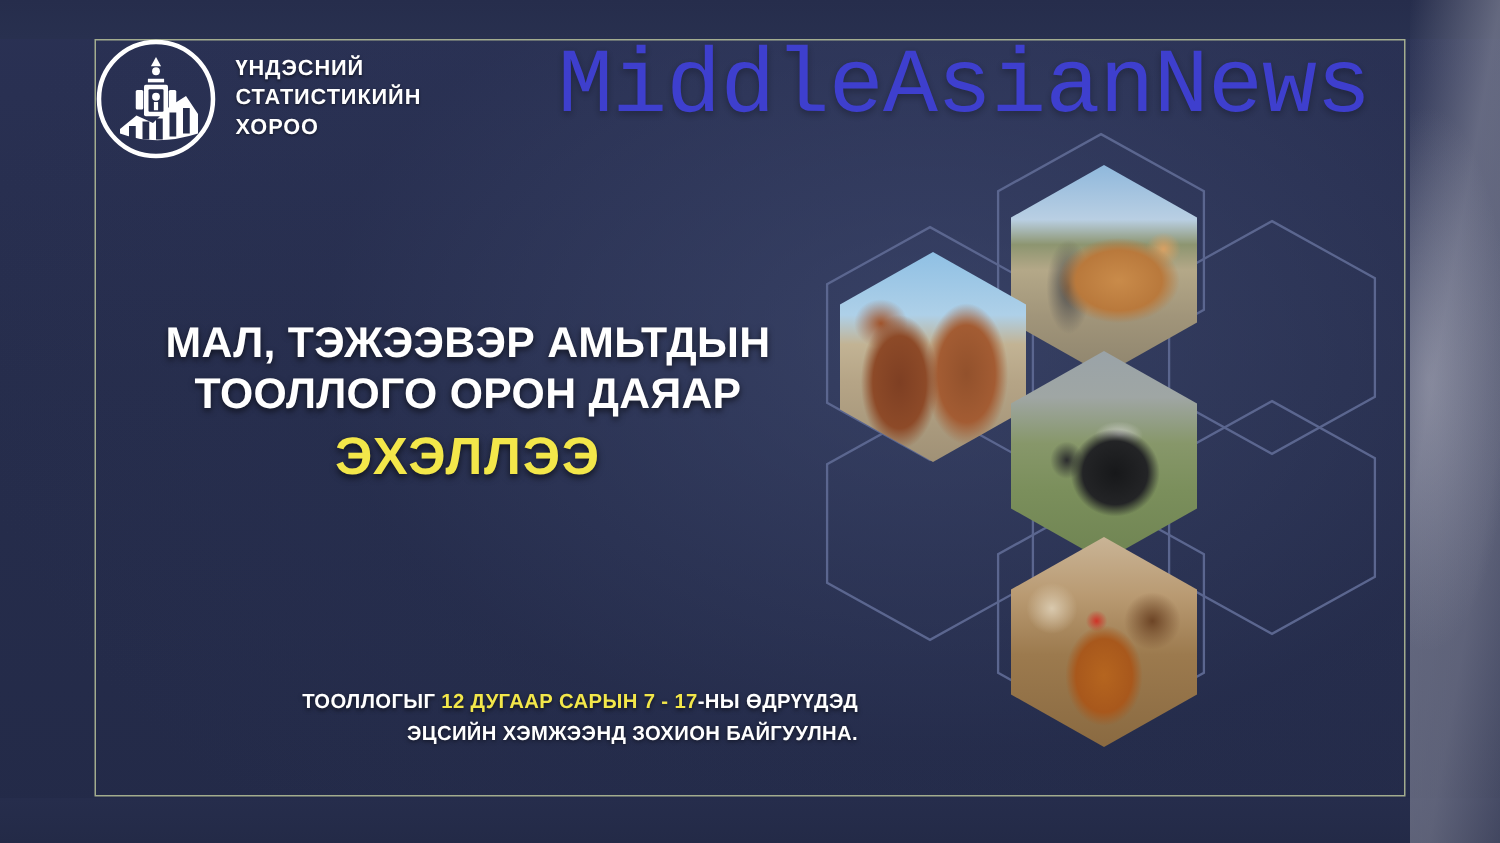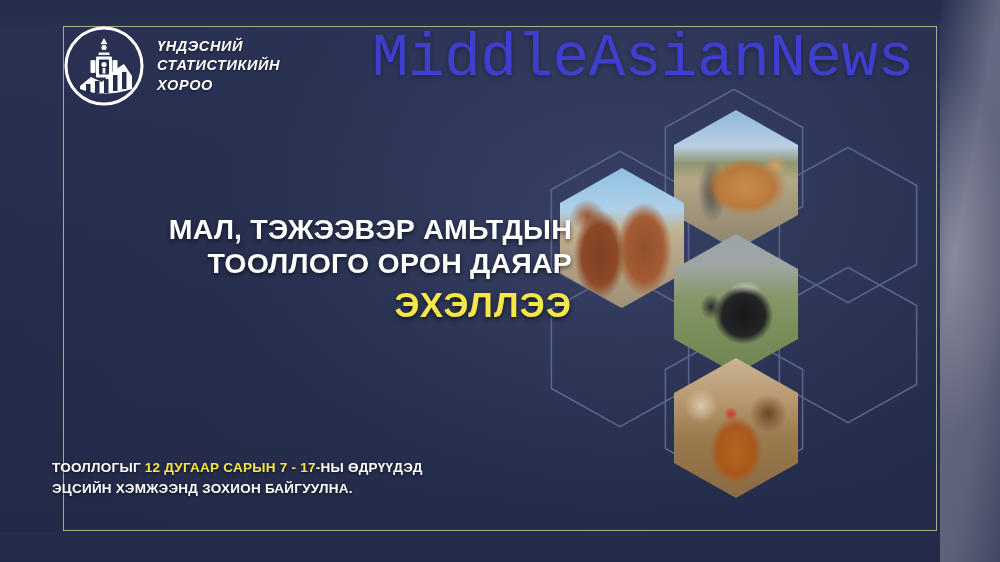--- a/index.html
+++ b/index.html
@@ -87,21 +87,21 @@
     flex: 0 0 84px;
   }
   .logo-text {
     color: #ffffff;
     font-weight: bold;
     font-size: 14.5px;
     line-height: 1.35;
     letter-spacing: 0.6px;
     text-shadow: 0 1px 2px rgba(0,0,0,0.55);
   }
-  .logo-text div { white-space: nowrap; font-style: italic; }
+  .logo-text div { white-space: nowrap; }
 
   
   .watermark {
     position: absolute;
     left: 372px;
     top: 28px;
     font-family: Liberation Mono, monospace;
     font-size: 61px;
     line-height: 1;
     color: #4040d8;
@@ -111,21 +111,21 @@
     z-index: 7;
     text-shadow: 0 2px 5px rgba(0,0,0,0.30);
   }
 
   
   .headline {
     position: absolute;
     left: 52px;
     top: 212px;
     width: 520px;
-    text-align: right;
+    text-align: center;
     z-index: 6;
   }
   .headline .line {
     color: #ffffff;
     font-weight: bold;
     font-size: 28.5px;
     line-height: 1.21;
     letter-spacing: 0.2px;
     white-space: nowrap;
     text-shadow: 0 2px 4px rgba(0,0,0,0.6);
@@ -141,21 +141,21 @@
     letter-spacing: 1.2px;
     text-shadow: 0 2px 5px rgba(0,0,0,0.65);
   }
 
   
   .footer-note {
     position: absolute;
     left: 52px;
     top: 458px;
     width: 520px;
-    text-align: left;
+    text-align: right;
     z-index: 6;
   }
   .footer-note .fline {
     color: #ffffff;
     font-weight: bold;
     font-size: 13.5px;
     line-height: 1.55;
     letter-spacing: 0.25px;
     white-space: nowrap;
     text-shadow: 0 1px 3px rgba(0,0,0,0.6);

